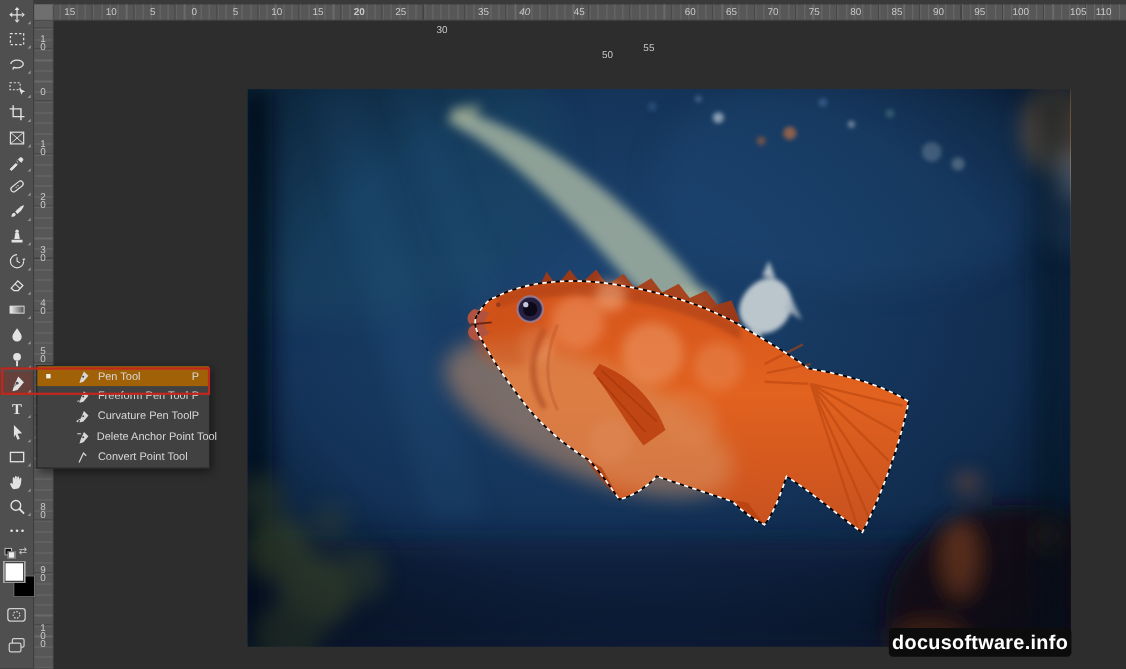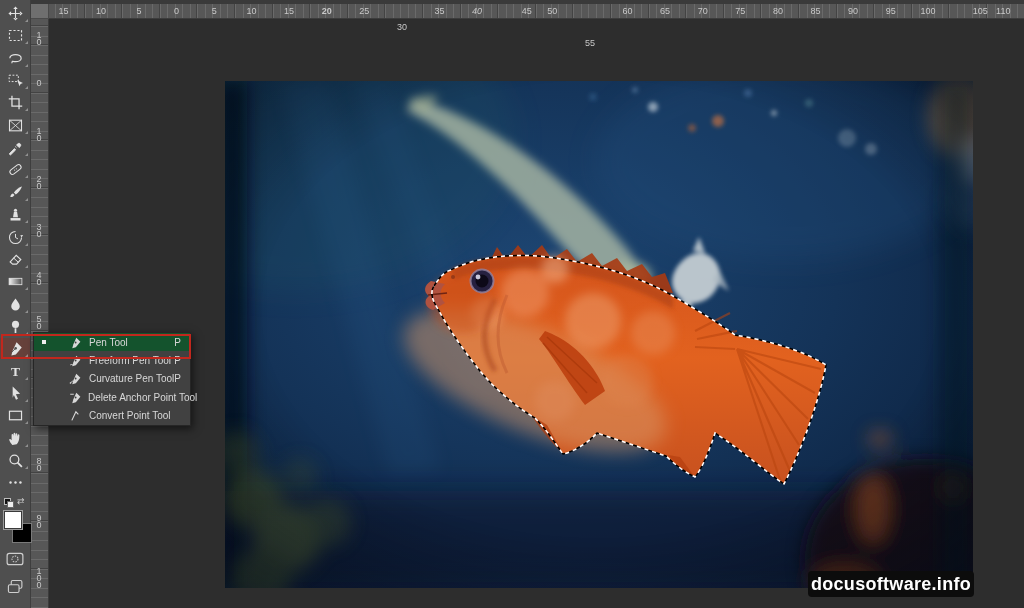--- a/index.html
+++ b/index.html
@@ -43,21 +43,21 @@
       border:1px solid #7a7a7a;z-index:1;}
   .btool{position:absolute;left:0;width:30px;height:22px;display:flex;align-items:center;justify-content:center;}
   #quickmask{top:548px;} #screenmode{top:575px;}
   
   #pasteboard{position:absolute;left:48px;top:18px;width:976px;height:590px;background:#2d2d2d;}
   #photo-wrap{position:absolute;left:177px;top:63px;width:748px;height:507px;}
   
   #menu{position:absolute;left:33px;top:332px;width:156px;background:#414141;
     border:1px solid #262626;box-shadow:2px 3px 8px rgba(0,0,0,.55);z-index:40;}
   .mrow{height:18.4px;display:flex;align-items:center;cursor:pointer;position:relative;}
-  .mrow.sel{background:#14532d;}
+  .mrow.sel{background:#a16207;}
   .mbullet{position:absolute;left:8px;top:7px;width:4px;height:4px;background:#eee;}
   .micon{width:14px;margin-left:35px;display:flex;align-items:center;}
   .mlabel{font-size:10px;color:#d8d8d8;margin-left:6px;flex:1;white-space:nowrap;}
   .mshort{font-size:10px;color:#d8d8d8;margin-right:9px;}
   
   #annotation{position:absolute;left:1px;top:334px;width:186px;height:21px;
     border:2px solid #c2271d;z-index:60;pointer-events:none;}
   
   #watermark{position:absolute;left:808px;top:571px;width:166px;height:26px;background:#0c0c0c;
     border-radius:4px;color:#fff;font-weight:bold;font-size:18px;display:flex;
@@ -203,21 +203,21 @@
     <span class="hlab" style="left: 146.8px;">0</span>
     <span class="hlab" style="left: 184.4px;">5</span>
     <span class="hlab" style="left: 222px;">10</span>
     <span class="hlab" style="left: 259.6px;">15</span>
     <span class="hlab" style="left: 297.2px; font-weight: bold;">20</span>
     <span class="hlab" style="left: 334.8px;">25</span>
     <span class="hlab" style="left: 372.4px; margin-top: 16px;">30</span>
     <span class="hlab" style="left: 410px;">35</span>
     <span class="hlab" style="left: 447.6px; font-style: italic;">40</span>
     <span class="hlab" style="left: 485.2px; margin-left: 12px;">45</span>
-    <span class="hlab" style="left: 522.8px;">50</span>
+    <span class="hlab" style="left: 522.8px; margin-top: 39px;">50</span>
     <span class="hlab" style="left: 560.4px; margin-top: 32px;">55</span>
     <span class="hlab" style="left: 598px;">60</span>
     <span class="hlab" style="left: 635.6px;">65</span>
     <span class="hlab" style="left: 673.2px;">70</span>
     <span class="hlab" style="left: 710.8px;">75</span>
     <span class="hlab" style="left: 748.4px;">80</span>
     <span class="hlab" style="left: 786px;">85</span>
     <span class="hlab" style="left: 823.6px;">90</span>
     <span class="hlab" style="left: 861.2px;">95</span>
     <span class="hlab" style="left: 898.8px;">100</span>

